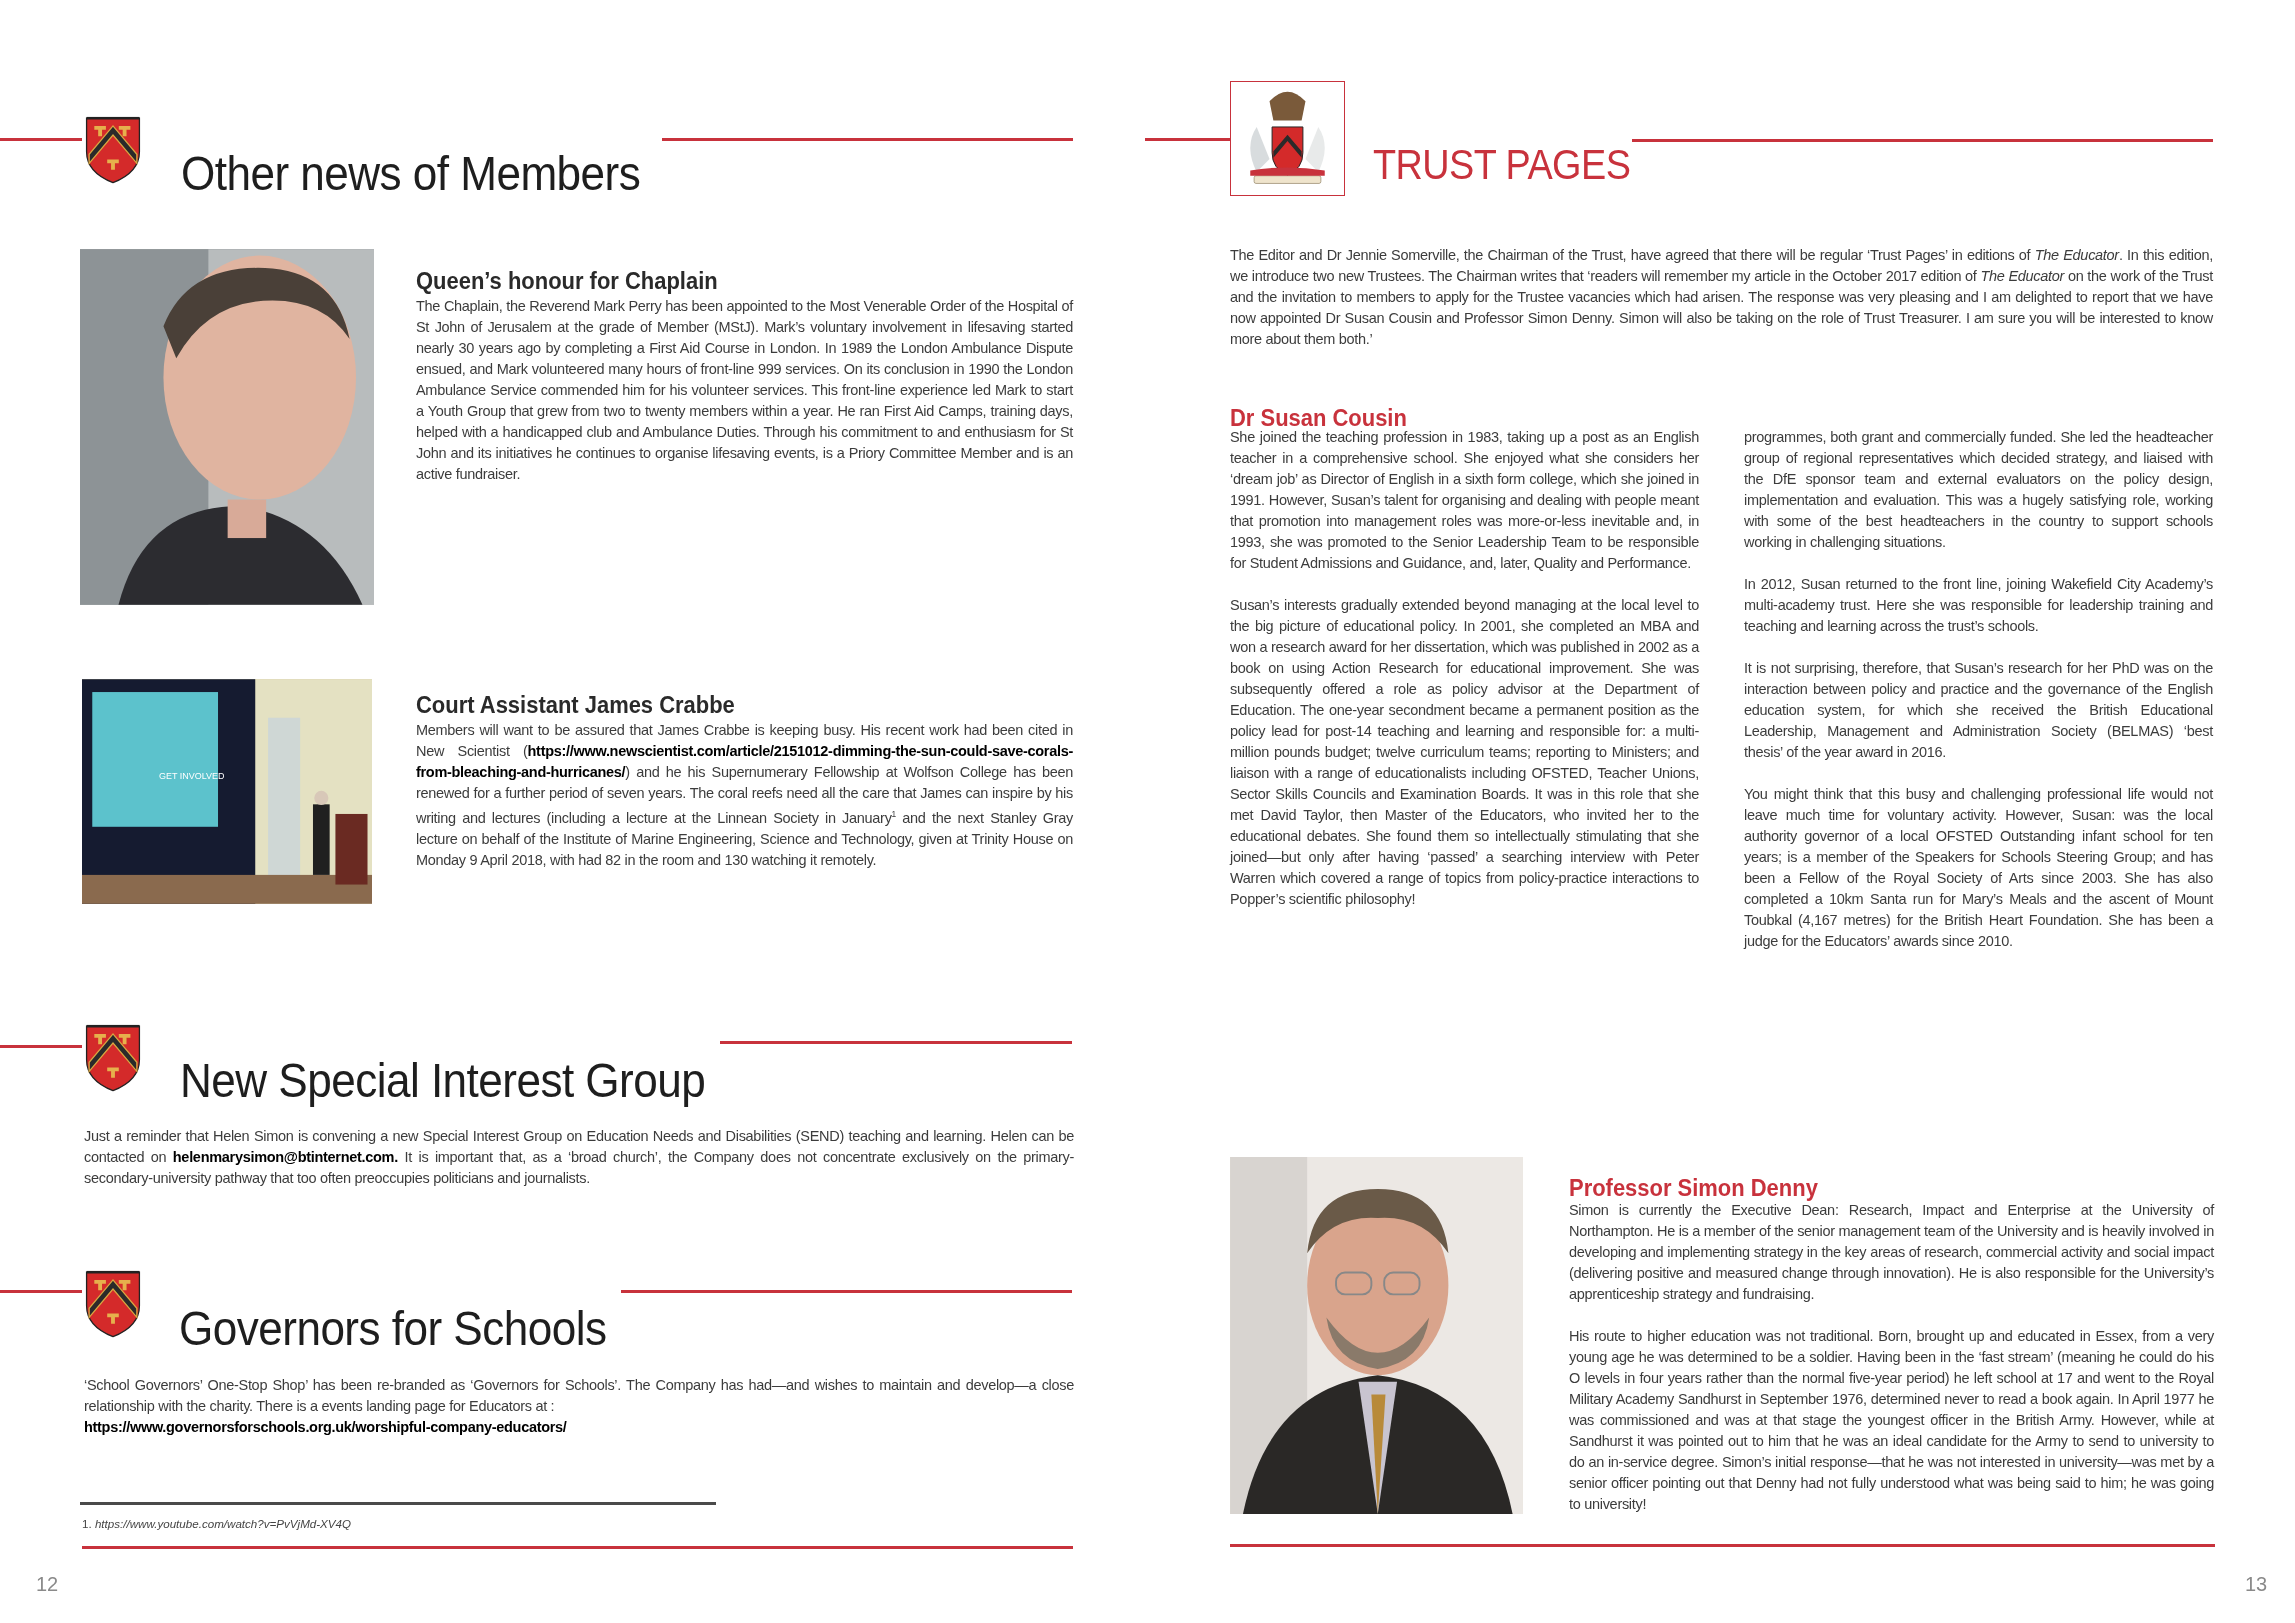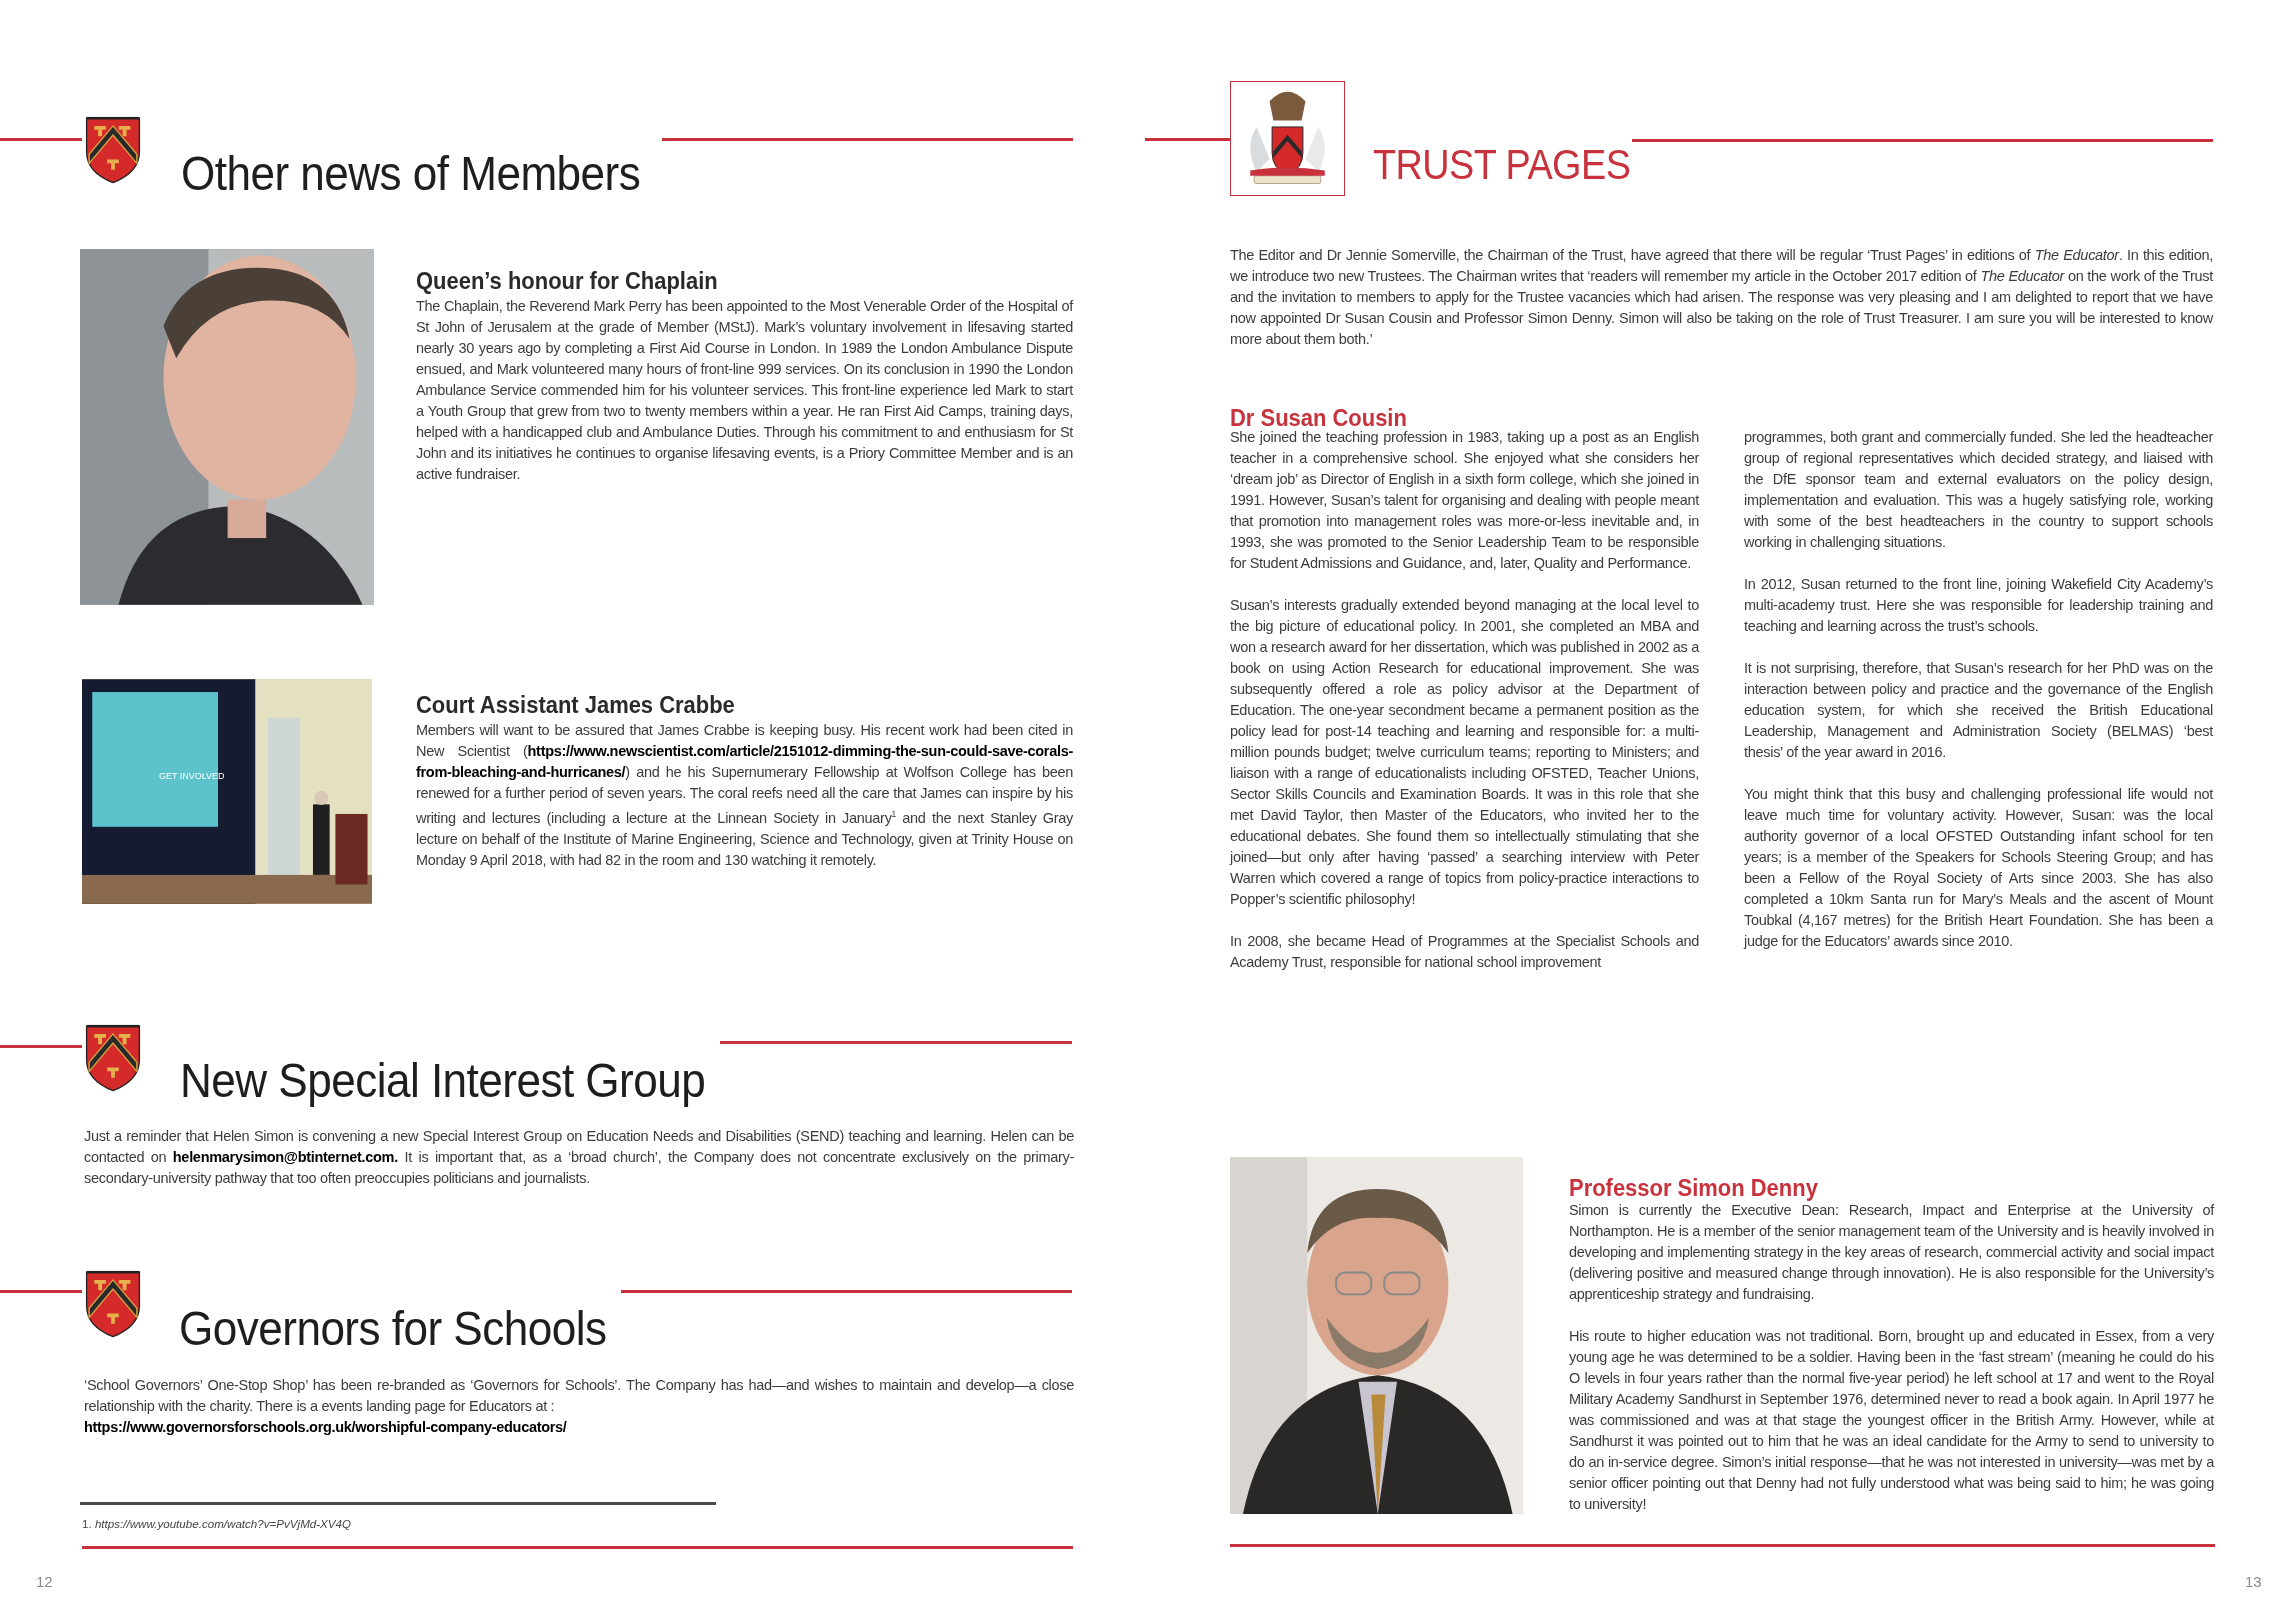--- a/index.html
+++ b/index.html
@@ -12,21 +12,21 @@
              white-space:nowrap; line-height:1; }
   .sub-title { position:absolute; font-size:24.4px; color:#2a2a2a; white-space:nowrap; transform:scaleX(0.9); transform-origin:left center; }
   .red-sub { position:absolute; font-size:24.4px; color:#c8323c; white-space:nowrap; transform:scaleX(0.9); transform-origin:left center; }
   .body-text { position:absolute; font-size:14.5px; line-height:21px; color:#3c3c3c; text-align:justify;
                font-family:"Liberation Sans", sans-serif; letter-spacing:-0.3px; }
   .body-text p { margin:0 0 21px 0; }
   .body-text p:last-child { margin-bottom:0; }
   .body-text b { color:#000000; }
   .shield { position:absolute; width:58px; height:71px; }
   .photo { position:absolute; overflow:hidden; }
-  .pageno { position:absolute; font-size:15px; color:#8a8a8a; }
+  .pageno { position:absolute; font-size:20px; color:#8a8a8a; }
   .footnote { position:absolute; font-size:11.6px; color:#444; font-style:italic; }
 </style>
 </head>
 <body>
 
 <svg width="0" height="0" style="position:absolute">
   <defs>
     <symbol id="shield-sym" viewBox="0 0 90 110">
       <path d="M4 8 H86 V60 Q86 92 45 108 Q4 92 4 60 Z" fill="#d42a2a" stroke="#222" stroke-width="2"></path>
       <rect x="4" y="6" width="82" height="4" fill="#222"></rect>
@@ -135,21 +135,20 @@
 
   <div class="body-text" style="left:1230px; top:245px; width:983px;">
     <p><span>The Editor and Dr Jennie Somerville, the Chairman of the Trust, have agreed that there will be regular ‘Trust Pages’ in editions of </span><i>The Educator</i><span>. In this edition, we introduce two new Trustees. The Chairman writes that ‘readers will remember my article in the October 2017 edition of </span><i>The Educator</i><span> on the work of the Trust and the invitation to members to apply for the Trustee vacancies which had arisen. The response was very pleasing and I am delighted to report that we have now appointed Dr Susan Cousin and Professor Simon Denny. Simon will also be taking on the role of Trust Treasurer. I am sure you will be interested to know more about them both.’</span></p>
   </div>
 
   <h2 class="red-sub" style="left:1230px; top:384px;">Dr Susan Cousin</h2>
 
   <div class="body-text" style="left:1230px; top:427px; width:469px;">
     <p>She joined the teaching profession in 1983, taking up a post as an English teacher in a comprehensive school. She enjoyed what she considers her ‘dream job’ as Director of English in a sixth form college, which she joined in 1991. However, Susan’s talent for organising and dealing with people meant that promotion into management roles was more-or-less inevitable and, in 1993, she was promoted to the Senior Leadership Team to be responsible for Student Admissions and Guidance, and, later, Quality and Performance.</p>
     <p>Susan’s interests gradually extended beyond managing at the local level to the big picture of educational policy. In 2001, she completed an MBA and won a research award for her dissertation, which was published in 2002 as a book on using Action Research for educational improvement. She was subsequently offered a role as policy advisor at the Department of Education. The one-year secondment became a permanent position as the policy lead for post-14 teaching and learning and responsible for: a multi-million pounds budget; twelve curriculum teams; reporting to Ministers; and liaison with a range of educationalists including OFSTED, Teacher Unions, Sector Skills Councils and Examination Boards. It was in this role that she met David Taylor, then Master of the Educators, who invited her to the educational debates. She found them so intellectually stimulating that she joined—but only after having ‘passed’ a searching interview with Peter Warren which covered a range of topics from policy-practice interactions to Popper’s scientific philosophy!</p>
-    <p>In 2008, she became Head of Programmes at the Specialist Schools and Academy Trust, responsible for national school improvement</p>
   </div>
 
   <div class="body-text" style="left:1744px; top:427px; width:469px;">
     <p>programmes, both grant and commercially funded. She led the headteacher group of regional representatives which decided strategy, and liaised with the DfE sponsor team and external evaluators on the policy design, implementation and evaluation. This was a hugely satisfying role, working with some of the best headteachers in the country to support schools working in challenging situations.</p>
     <p>In 2012, Susan returned to the front line, joining Wakefield City Academy’s multi-academy trust. Here she was responsible for leadership training and teaching and learning across the trust’s schools.</p>
     <p>It is not surprising, therefore, that Susan’s research for her PhD was on the interaction between policy and practice and the governance of the English education system, for which she received the British Educational Leadership, Management and Administration Society (BELMAS) ‘best thesis’ of the year award in 2016.</p>
     <p>You might think that this busy and challenging professional life would not leave much time for voluntary activity. However, Susan: was the local authority governor of a local OFSTED Outstanding infant school for ten years; is a member of the Speakers for Schools Steering Group; and has been a Fellow of the Royal Society of Arts since 2003. She has also completed a 10km Santa run for Mary’s Meals and the ascent of Mount Toubkal (4,167 metres) for the British Heart Foundation. She has been a judge for the Educators’ awards since 2010.</p>
   </div>
 
   <div class="photo" style="left:1230px; top:1157px; width:293px; height:357px; background:#e8e4e0;">

